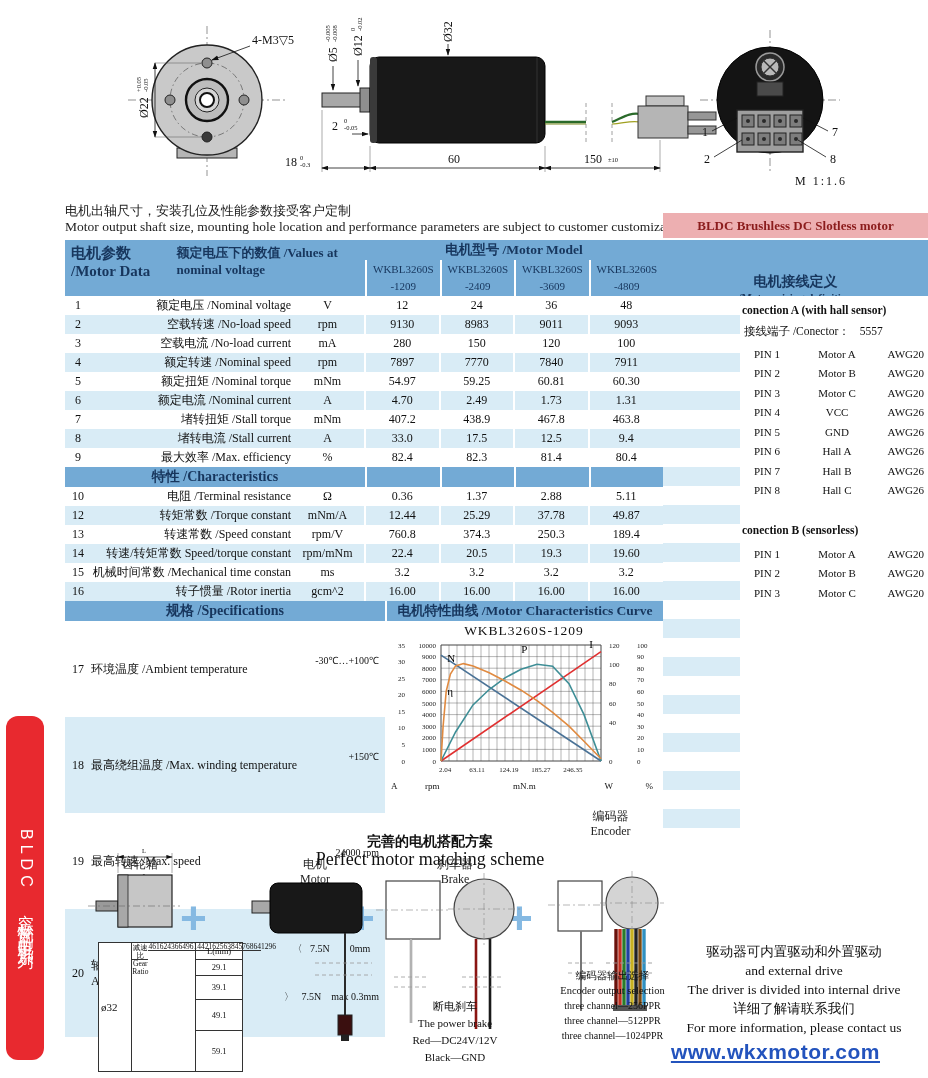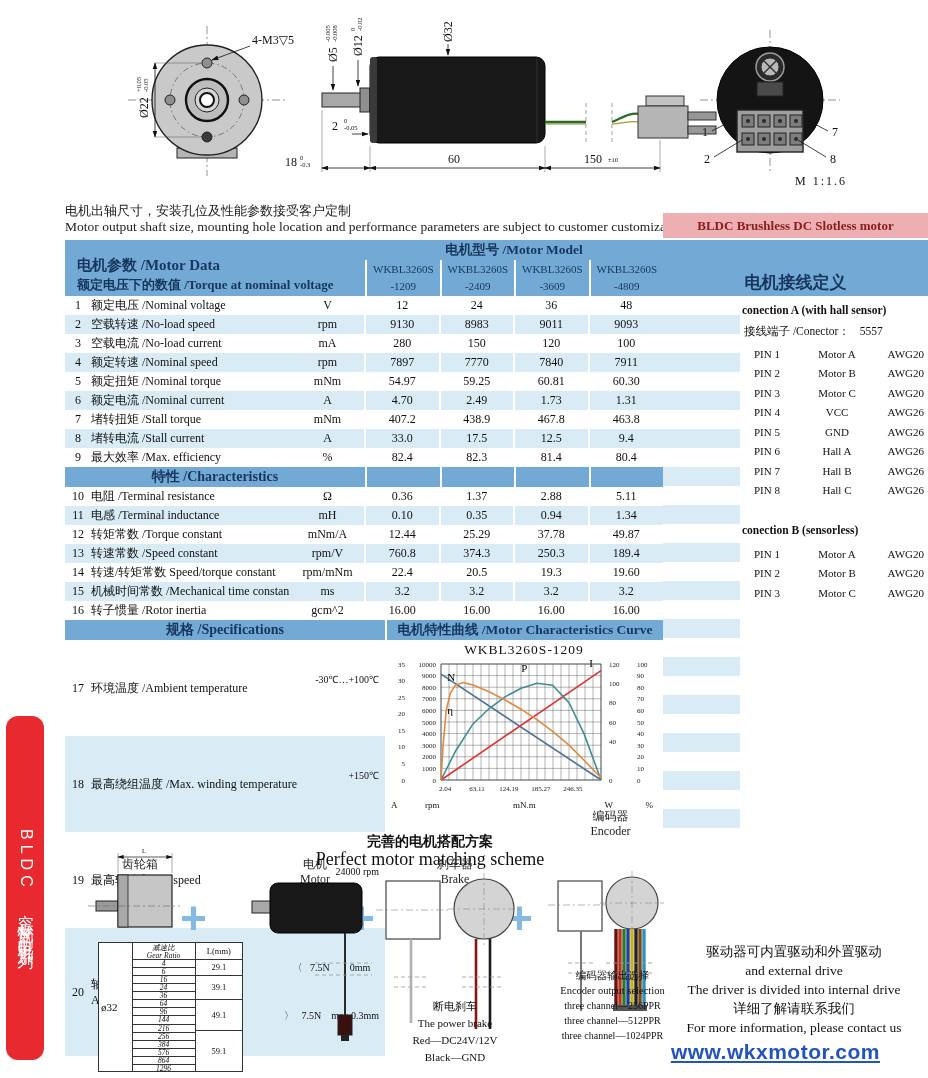--- a/index.html
+++ b/index.html
@@ -8,31 +8,31 @@
 
   
   .note-cn { position:absolute; left:65px; top:202px; font-size:13px; color:#222; }
   .note-en { position:absolute; left:65px; top:219px; font-size:13.5px; color:#222; }
   .badge { position:absolute; left:663px; top:213px; width:265px; height:25px; background:#edafb1;
            display:flex; align-items:center; justify-content:center; font-weight:bold; font-size:13px; color:#8b1c1c; }
 
   
   #main-table { position:absolute; left:65px; top:240px; width:598px; font-size:12px; }
   .thead { display:flex; height:56px; background:#73aad5; color:#17365d; }
-  .th-left { width:300px; padding:16px 2px 2px 6px; display:flex; flex-direction:column; justify-content:space-between;margin-left:6px; }
+  .th-left { width:300px; padding:4px 2px 2px 6px; display:flex; flex-direction:row; justify-content:space-between; }
   .th-left .t1 { font-size:15px; font-weight:bold; }
   .th-left .t2 { font-size:13px; font-weight:bold; }
   .th-right { width:298px; display:flex; flex-direction:column; }
   .mm-title { height:20px; text-align:center; font-weight:bold; font-size:13.5px; line-height:20px; }
   .mm-cells { flex:1; display:flex; }
   .mm-cell { width:76px; border-left:2px solid #fff; text-align:center; font-size:11px; line-height:1.5; padding-top:1px; color:#17365d; }
   table.mtable { border-collapse:collapse; width:598px; table-layout:fixed; }
   table.mtable td { height:19px; font-size:12px; padding:0; vertical-align:middle; }
   td.c-no { width:26px; text-align:center; }
-  td.c-label { width:200px; text-align:left; padding-left:2px; white-space:nowrap; overflow:hidden; }
+  td.c-label { width:200px; text-align:right; padding-left:2px; white-space:nowrap; overflow:hidden; }
   td.c-unit { width:74px; text-align:center; }
   td.c-v { width:74.5px; text-align:center; border-left:2px solid #fff; }
   tbody.zebra tr:nth-child(even) td { background:#d9ecf6; }
   .sectionrow { display:flex; height:20px; background:#73aad5; }
   .sec-title { width:300px; text-align:center; font-weight:bold; font-size:14px; color:#17365d; line-height:20px; }
   .sec-vcell { width:74.5px; border-left:2px solid #fff; }
   .sectionrow2 { display:flex; height:20px; }
   .sec-spec { width:320px; background:#73aad5; text-align:center; font-weight:bold; font-size:14px; color:#17365d; line-height:20px; }
   .sec-curve { width:278px; background:#73aad5; border-left:2px solid #fff; text-align:center; font-weight:bold; font-size:13.5px; color:#17365d; line-height:20px; }
 
@@ -52,21 +52,21 @@
   #curve-svg text.tk { font-size:7px; fill:#222; font-family:"Liberation Serif", serif; }
   #curve-svg text.clabel { font-size:11px; font-family:"Liberation Serif", serif; }
   .unit-row { position:relative; height:14px; font-size:9px; }
   .unit-row span { position:absolute; top:0; }
   .u-a { left:6px; } .u-rpm { left:40px; } .u-mnm { left:128px; } .u-w { right:50px; } .u-pct { right:10px; }
 
   
   #wiring { position:absolute; left:663px; top:240px; width:265px; }
   .w-head { height:56px; background:#73aad5; color:#17365d; text-align:center; font-weight:bold;
             display:flex; flex-direction:column; justify-content:center; }
-  .w-head .h1 { font-size:17px;margin-top:40px; } .w-head .h2 { font-size:11px; }
+  .w-head .h1 { font-size:14px;margin-top:40px; } .w-head .h2 { font-size:11px; }
   .w-body { display:flex; height:534px; }
   .stripcol { width:77px; background:repeating-linear-gradient(180deg,#fff 0,#fff 19px,#d9ecf6 19px,#d9ecf6 38px); }
   .w-content { flex:1; background:#fff; padding-top:8px; font-size:11.5px; }
   .conn-title { font-weight:bold; font-size:11.5px; padding-left:2px; height:20px; }
   .conn-line { padding-left:4px; height:20px; }
   .conn-line .cv { margin-left:10px; }
   .pinrow { display:flex; height:19.5px; align-items:center; padding:0 4px 0 14px; font-size:11px; }
   .pp { width:44px; } .ps { flex:1; text-align:center; } .pa { width:48px; text-align:right; }
   .w-gap { height:24px; }
 
@@ -78,21 +78,21 @@
   .cl-motor { left:255px; top:857px; width:120px; }
   .cl-brake { left:395px; top:857px; width:120px; }
   .cl-encoder { left:553px; top:809px; width:115px; }
   .plus { position:absolute; color:#85b9e2; font-size:46px; font-weight:bold; font-family:"Liberation Sans", sans-serif; line-height:40px; }
   .plus1 { left:180px; top:898px; } .plus2 { left:348px; top:898px; } .plus3 { left:506px; top:898px; }
 
   
   #gear-table { position:absolute; left:98px; top:942px; width:145px; height:130px; display:flex; border:1px solid #333; background:#fff; font-size:7.5px; }
   .g-left { width:33px; position:relative; }
   .g-phi { position:absolute; left:2px; top:58px; font-size:11px; }
-  .g-mid { width:64px; border-left:1px solid #333; display:flex; flex-direction:column;font-style:italic; }
+  .g-mid { width:64px; border-left:1px solid #333; display:flex; flex-direction:row; }
   .g-right { width:48px; border-left:1px solid #333; display:flex; flex-direction:column; }
   .g-h { height:17px; border-bottom:1px solid #333; text-align:center; line-height:8px; padding-top:1px; }
   .g-h2 { height:17px; border-bottom:1px solid #333; text-align:center; line-height:16px; font-size:8.5px; }
   .g-cell { height:8.07px; border-bottom:1px solid #333; text-align:center; line-height:8px; }
   .g-cell:last-child { border-bottom:none; }
   .g-l { border-bottom:1px solid #333; text-align:center; display:flex; align-items:center; justify-content:center; font-size:8.5px; }
   .g-l:last-child { border-bottom:none; }
   .g-l.n2 { height:16.1px; } .g-l.n3 { height:24.2px; } .g-l.n4 { height:32.3px; } .g-l.n5 { height:40.4px; }
 
   .brake-note { position:absolute; left:390px; top:998px; width:130px; text-align:center; font-size:11px; line-height:17px; }
@@ -246,21 +246,21 @@
   </svg>
 
   <div class="note-cn">电机出轴尺寸，安装孔位及性能参数接受客户定制</div>
   <div class="note-en">Motor output shaft size, mounting hole location and performance parameters are subject to customer customization</div>
   <div class="badge">BLDC   Brushless DC Slotless motor</div>
 
   <div id="main-table">
     <div class="thead">
       <div class="th-left">
         <div class="t1">电机参数   /Motor Data</div>
-        <div class="t2">额定电压下的数值  /Torque at nominal voltage</div>
+        <div class="t2">额定电压下的数值  /Values at nominal voltage</div>
       </div>
       <div class="th-right">
         <div class="mm-title">电机型号  /Motor Model</div>
         <div class="mm-cells">
   <div class="mm-cell">
     <div>WKBL3260S</div>
     <div>-1209</div>
   </div>
 
   <div class="mm-cell">
@@ -386,29 +386,20 @@
   <tr>
     <td class="c-no">10</td>
     <td class="c-label">电阻   /Terminal resistance</td>
     <td class="c-unit">Ω</td>
     <td class="c-v">0.36</td>
     <td class="c-v">1.37</td>
     <td class="c-v">2.88</td>
     <td class="c-v">5.11</td>
   </tr>
 
-  <tr>
-    <td class="c-no">11</td>
-    <td class="c-label">电感   /Terminal inductance</td>
-    <td class="c-unit">mH</td>
-    <td class="c-v">0.10</td>
-    <td class="c-v">0.35</td>
-    <td class="c-v">0.94</td>
-    <td class="c-v">1.34</td>
-  </tr>
 
   <tr>
     <td class="c-no">12</td>
     <td class="c-label">转矩常数   /Torque constant</td>
     <td class="c-unit">mNm/A</td>
     <td class="c-v">12.44</td>
     <td class="c-v">25.29</td>
     <td class="c-v">37.78</td>
     <td class="c-v">49.87</td>
   </tr>

